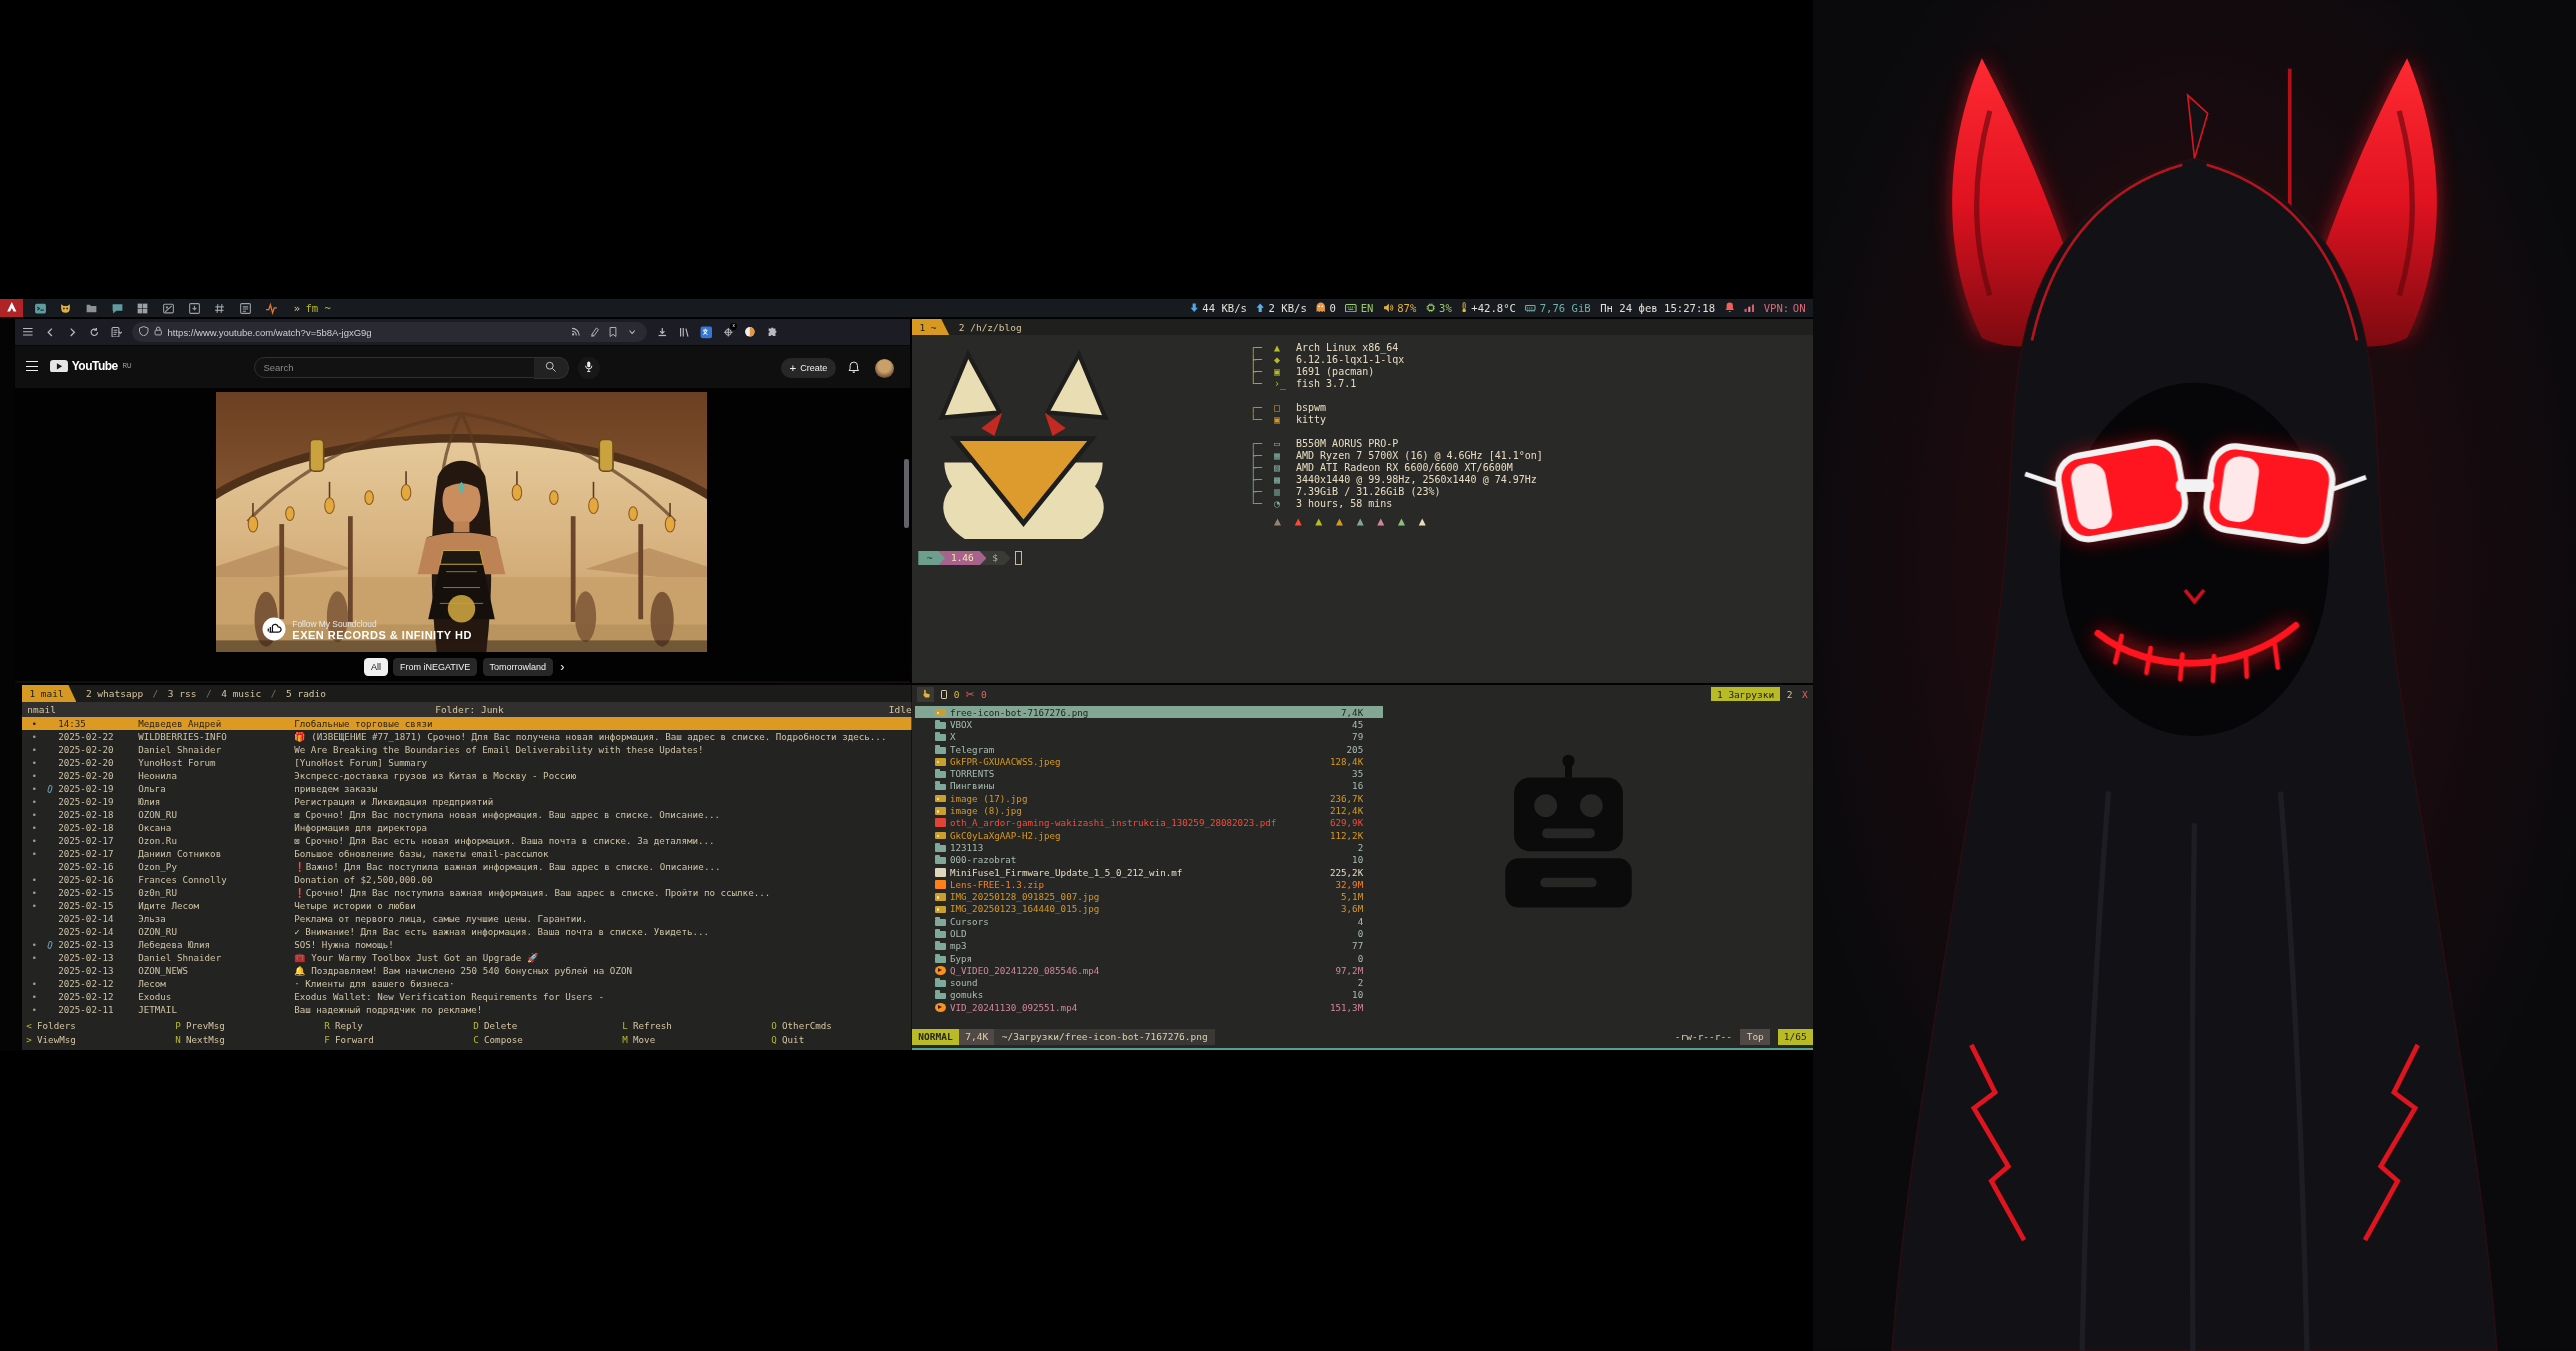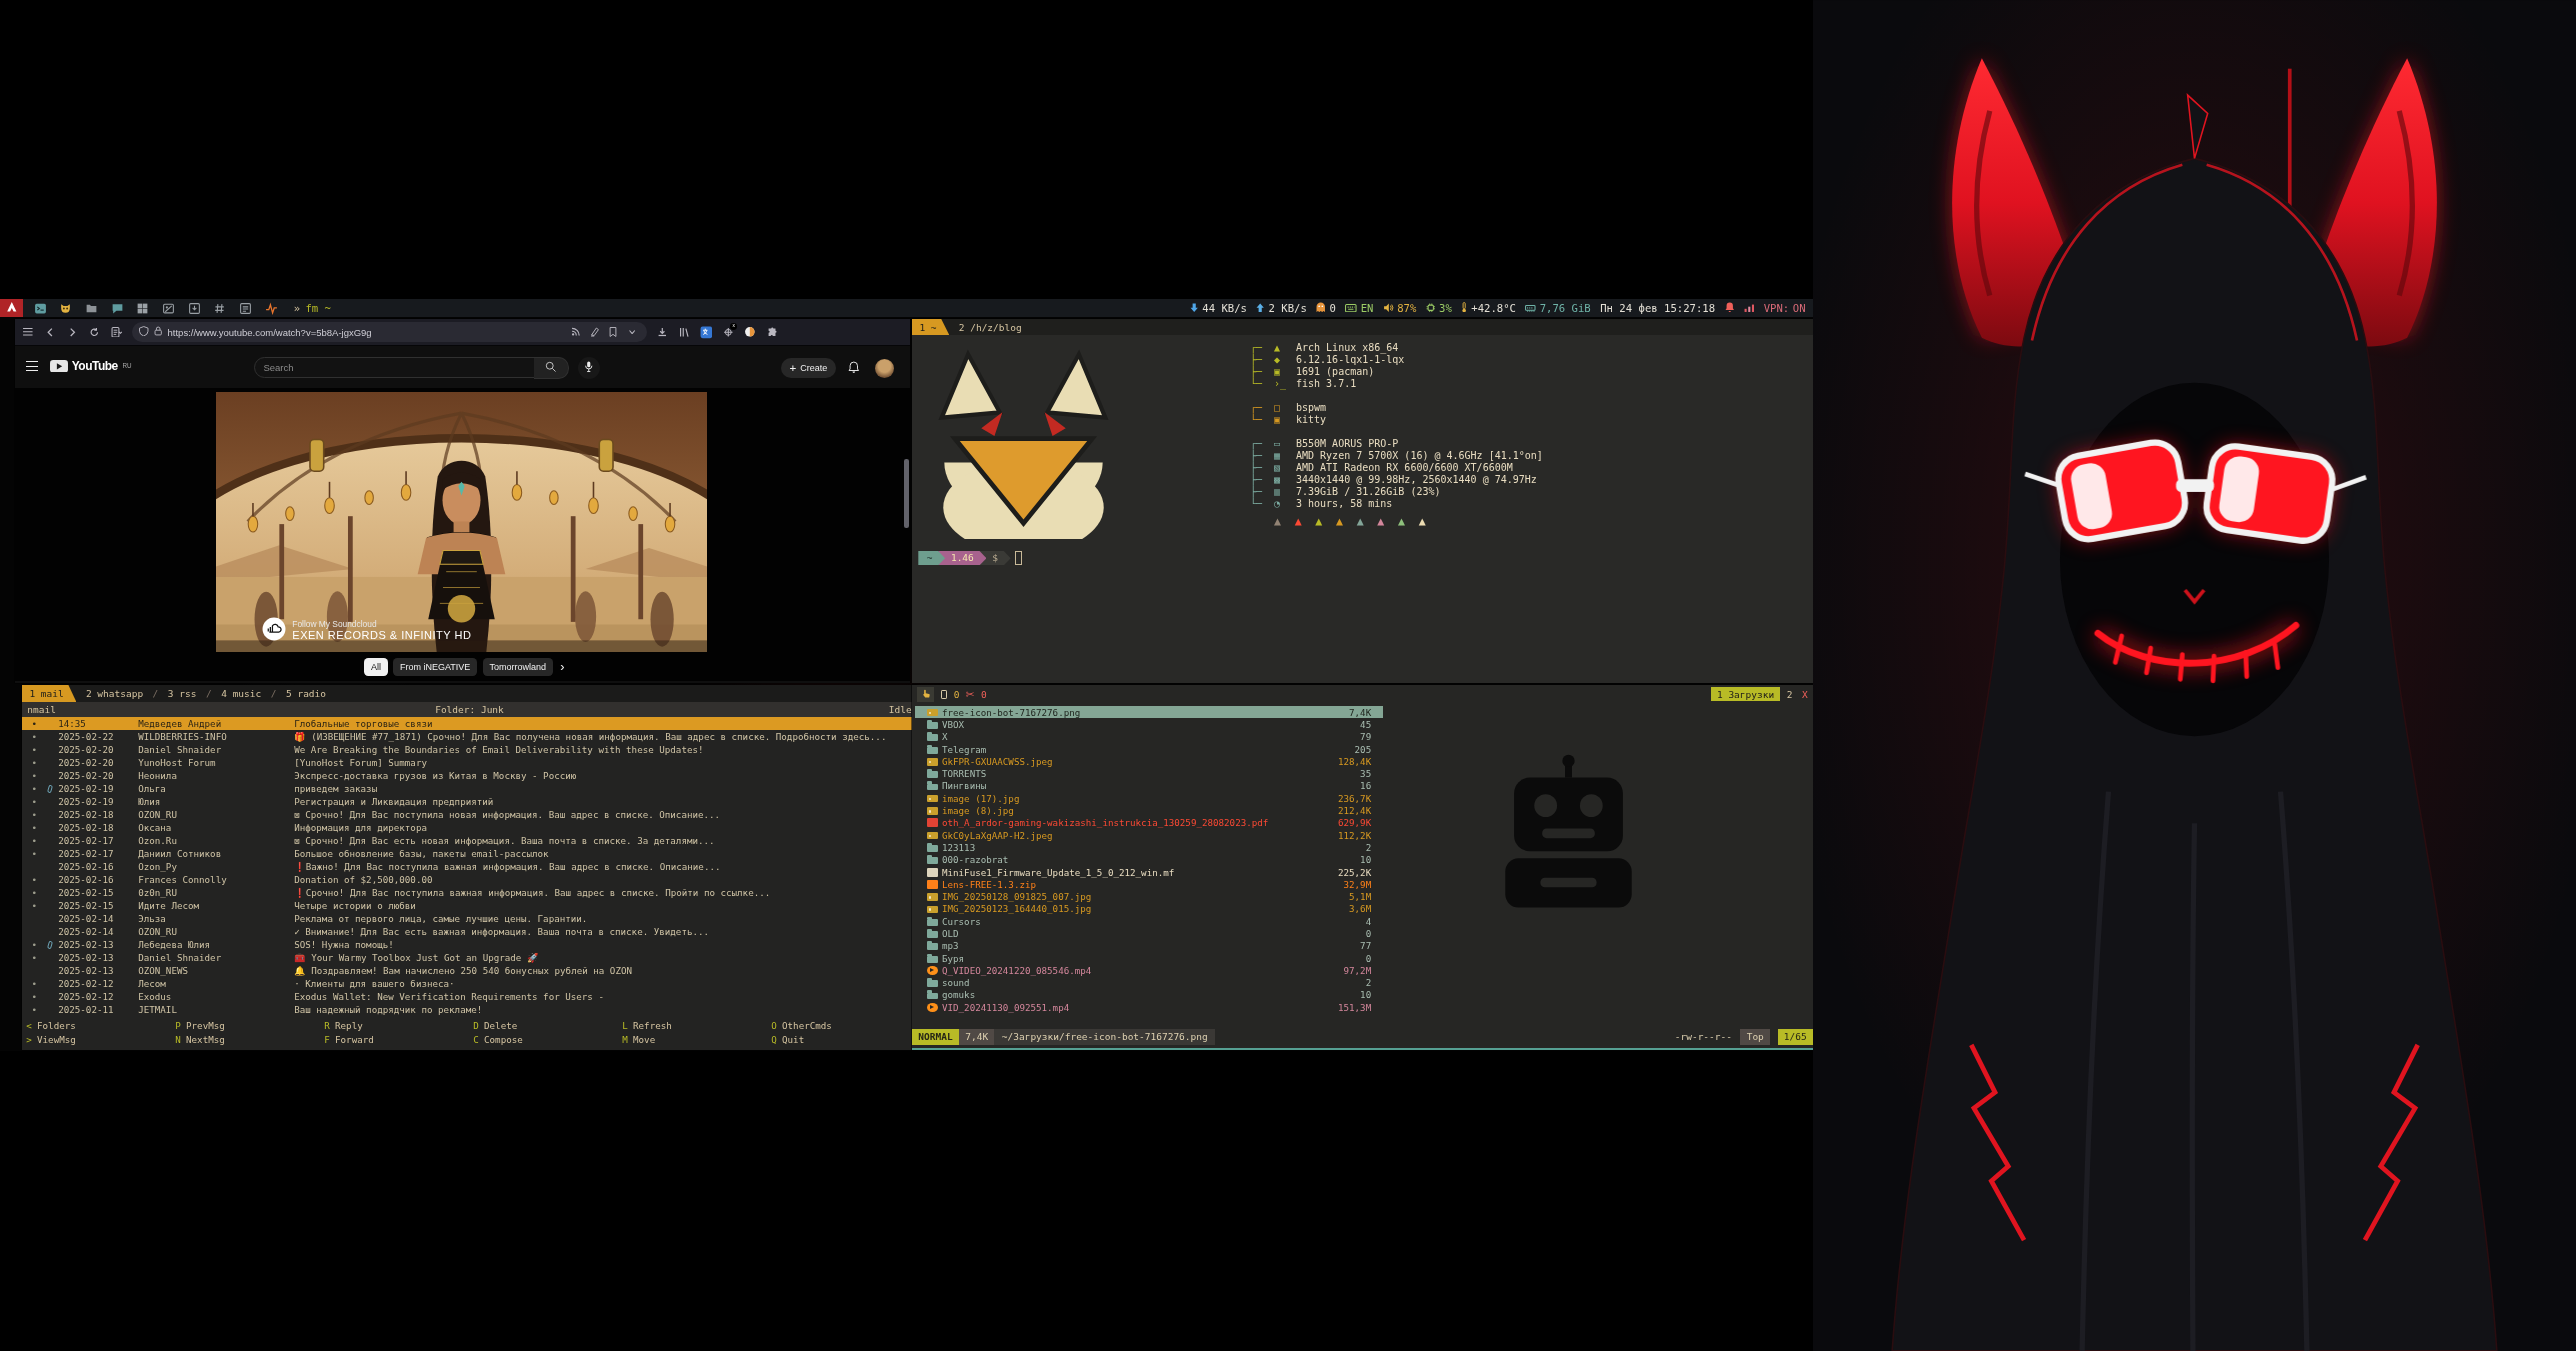--- a/index.html
+++ b/index.html
@@ -47,21 +47,21 @@
   .yt-search-ph{color:#8a8a8a;font-size:9.5px}
   .yt-search-btn{left:519px;top:10.6px;width:35px;height:22px;background:#222;border:0.5px solid #303030;border-left:none;border-radius:0 10.6px 10.6px 0;display:flex;align-items:center;justify-content:center}
   .yt-mic{left:563px;top:10.6px;width:22px;height:22px;border-radius:50%;background:#181818;display:flex;align-items:center;justify-content:center}
   .yt-create{left:766px;top:11.6px;height:20px;background:#272727;border-radius:10px;display:flex;align-items:center;padding:0 8.4px;gap:4.2px;color:#f1f1f1;font-size:9px}
   .yt-bell{left:833px;top:15px}
   .yt-avatar{left:860px;top:12.7px;width:19px;height:19px;border-radius:50%;background:radial-gradient(circle at 50% 38%,#caa06a 0 40%,#7d5a3a 70%,#3b2a1c)}
   .yt-body{position:relative;height:293px;background:#020202}
   .video{left:201px;top:3.2px;width:491px;height:260px;overflow:hidden;background:#000}
   .wm{left:46px;bottom:8.4px;display:flex;align-items:center;gap:6.3px}
   .wm-l1{color:#e8e8e8;font-size:8.4px}
-  .wm-l2{color:#fff;font-weight:normal;font-size:11px;letter-spacing:0.5px}
+  .wm-l2{color:#fff;font-weight:bold;font-size:11px;letter-spacing:0.5px}
   .yt-title{left:6.3px;top:264px;width:343px;color:#fff;font-weight:bold;font-size:12.7px;line-height:18.5px}
   .chipbar{left:349px;top:270px;display:flex;align-items:center;gap:5.3px}
   .chip{height:18px;background:#272727;color:#f1f1f1;border-radius:4.2px;display:flex;align-items:center;padding:0 6.9px;font-size:9px;white-space:nowrap}
   .chip-active{background:#f1f1f1;color:#0f0f0f}
   .chip-more{color:#f1f1f1;font-size:12.7px;margin-left:2.1px}
   .b-scroll{right:1.1px;top:71px;width:4.8px;height:292px}
   .b-thumb{width:4.8px;height:69px;background:#62626a;border-radius:2.1px}
 
   
   #terminal{left:912px;top:319px;width:901px;height:364px;background:#292927}
@@ -107,21 +107,21 @@
   .f-top{height:18px;display:flex;align-items:center;padding:0 5.3px;gap:6.3px;font-size:9.5px}
   .hand-box{width:17px;height:15px;background:#3a3a33;display:flex;align-items:center;justify-content:center}
   .mini-doc{width:6.9px;height:9px;border:1.1px solid #d8cba8;border-radius:1.1px;display:inline-block}
   .cnt-y{color:#e3b341}.cnt-r{color:#f0605a}
   .scissors{color:#f0605a;font-size:10.6px;font-family:"DejaVu Sans",sans-serif}
   .f-tabs{margin-left:auto;display:flex;align-items:center;gap:6.3px}
   .f-tab-active{background:#b8bb26;color:#22211a;height:13.7px;display:flex;align-items:center;padding:0 6.3px;font-size:9.5px}
   .f-tab2{color:#d5c4a1;font-size:9.5px}
   .f-tab2-x{color:#f0605a;font-size:9.5px;margin-left:3.2px}
   #file-rows{position:absolute;left:3.2px;top:21px;width:468px}
-  .f-row{height:12.3px;display:flex;align-items:center;font-size:9.2px;white-space:nowrap;padding:0 12px;gap:4.2px}
+  .f-row{height:12.3px;display:flex;align-items:center;font-size:9.2px;white-space:nowrap;padding:0 20px;gap:4.2px}
   .f-row.sel{background:#84a695}
   .f-row.sel span{color:#20261f}
   .f-name{flex:1;overflow:hidden}
   .f-size{min-width:63px;text-align:right}
   .fn-dir{color:#a9bdb1}.fn-img{color:#d79921}.fn-pdf{color:#fb4934}.fn-zip{color:#fe8019}.fn-file{color:#e8dcc0}.fn-vid{color:#d3869b}
   .fic{flex:0 0 10.6px;height:9.5px;position:relative;display:inline-block}
   .fic-dir{width:9.5px;height:6.9px;background:#7fa99b;border-radius:1.1px;margin-top:2.1px}
   .fic-dir::before{content:"";position:absolute;left:0;top:-2.1px;width:4.8px;height:2.6px;background:#7fa99b;border-radius:1.1px 1.1px 0 0}
   .fic-img{width:9.5px;height:7.4px;background:#caa02c;border-radius:1.1px;margin-top:1.1px}
   .fic-img::after{content:"";position:absolute;left:1.6px;top:2.6px;width:2.6px;height:2.6px;border-radius:50%;background:#f3e6c2}

